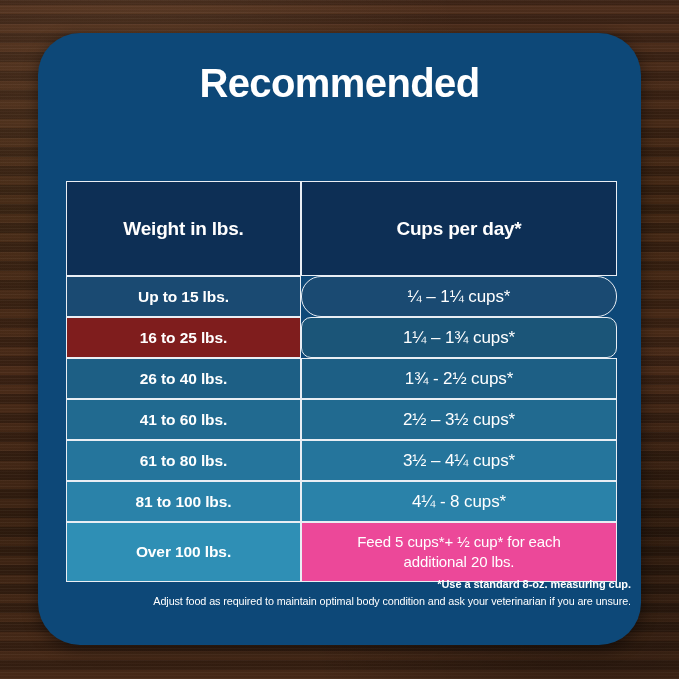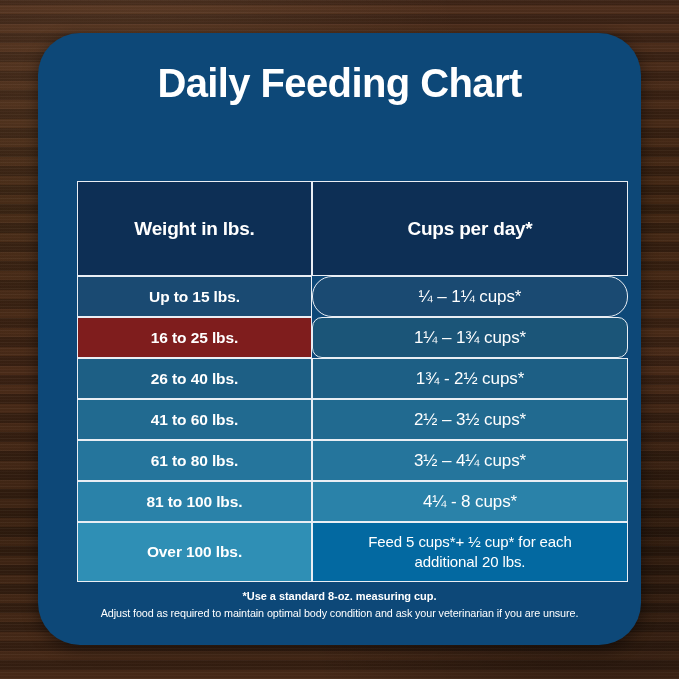--- a/index.html
+++ b/index.html
@@ -75,21 +75,21 @@
     font-weight: bold;
     font-size: 40px;
     line-height: 1.13;
     letter-spacing: -0.6px;
   }
   .title-line { display: block; white-space: nowrap; }
 
   
   #feeding-table {
     position: absolute;
-    left: 39px;
+    left: 28px;
     top: 148px;
     width: 547px;
     border-collapse: separate;
     border-spacing: 0;
     table-layout: fixed;
   }
   #feeding-table td,
   #feeding-table th {
     border: 1.5px solid #e9eef4;
     color: #ffffff;
@@ -131,23 +131,23 @@
   tbody tr:nth-child(3) td { background: #1d5f85; }
   tbody tr:nth-child(4) td { background: #216a90; }
   tbody tr:nth-child(5) td { background: #25759c; }
   tbody tr:nth-child(6) td { background: #2a82a9; }
   tbody tr:nth-child(7) td { background: #2f8fb5; }
 
   
   #footnotes {
     position: absolute;
     left: 10px;
-    top: 555px;
+    top: 543px;
     width: 583px;
-    text-align: center;
+    text-align: right;
     color: #ffffff;
   }
   .footnote-main {
     display: block;
     font-size: 11px;
     font-weight: bold;
     line-height: 1.5;
     letter-spacing: -0.05px;
   }
   .footnote-note {
@@ -159,21 +159,21 @@
   }
 </style>
 </head>
 <body>
 
 <div id="wood-bg"></div>
 
 <div id="card" style="background: rgb(13, 72, 120);">
 
   <div id="title">
-    <span class="title-line">Daily Feeding Chart</span>
+    <span class="title-line">Recommended</span>
   </div>
 
   <table id="feeding-table">
     <thead>
       <tr>
         <th class="col-weight" style="background: rgb(13, 47, 85); border-color: rgb(233, 238, 244);">Weight in lbs.</th>
         <th class="col-cups" style="background: rgb(13, 47, 85); border-color: rgb(233, 238, 244);">Cups per day*</th>
       </tr>
     </thead>
     <tbody>
@@ -196,21 +196,21 @@
       <tr>
         <td class="col-weight" style="background: rgb(37, 117, 156); border-color: rgb(233, 238, 244);">61 to 80 lbs.</td>
         <td class="col-cups cups-cell" style="background: rgb(37, 117, 156); border-color: rgb(233, 238, 244);">3½ – 4¼ cups*</td>
       </tr>
       <tr>
         <td class="col-weight" style="background: rgb(42, 130, 169); border-color: rgb(233, 238, 244);">81 to 100 lbs.</td>
         <td class="col-cups cups-cell" style="background: rgb(42, 130, 169); border-color: rgb(233, 238, 244);">4¼ - 8 cups*</td>
       </tr>
       <tr class="tall-row">
         <td class="col-weight" style="background: rgb(47, 143, 181); border-color: rgb(233, 238, 244);">Over 100 lbs.</td>
-        <td class="col-cups cups-cell" style="background: #0369a1; border-color: rgb(233, 238, 244);">
+        <td class="col-cups cups-cell" style="background: #ec4899; border-color: rgb(233, 238, 244);">
           <span class="cups-line">Feed 5 cups*+ ½ cup* for each</span>
           <span class="cups-line">additional 20 lbs.</span>
         </td>
       </tr>
     </tbody>
   </table>
 
   <div id="footnotes">
     <span class="footnote-main">*Use a standard 8-oz. measuring cup.</span>
     <span class="footnote-note">Adjust food as required to maintain optimal body condition and ask your veterinarian if you are unsure.</span>

